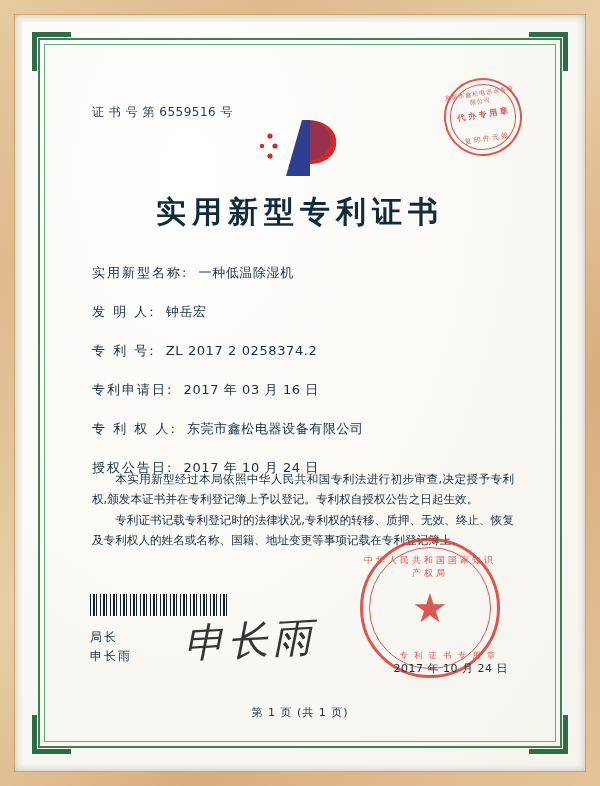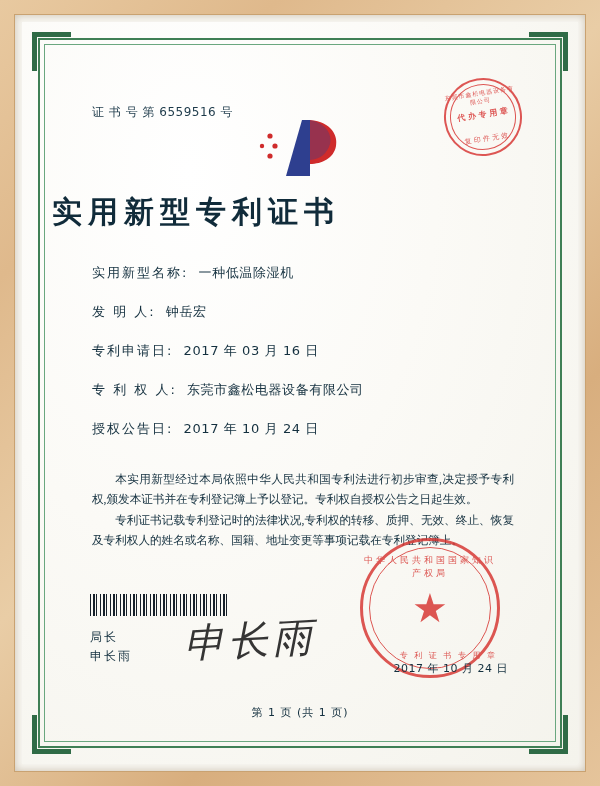--- a/index.html
+++ b/index.html
@@ -127,20 +127,21 @@
   .logo {
     position: absolute;
     left: 50%; top: 58px;
     transform: translateX(-50%);
     width: 120px; height: 72px;
   }
 
   .title {
     position: absolute;
     left: 0; right: 0; top: 140px;
+    text-align: center;
     font-size: 30px;
     font-weight: bold;
     letter-spacing: 6px;
     color: #102b3a;
     font-family: "DejaVu Sans", sans-serif;
   }
 
   .fields {
     position: absolute;
     left: 40px; right: 30px; top: 212px;
@@ -167,21 +168,20 @@
     position: absolute;
     left: 40px; right: 34px; top: 418px;
     font-size: 11.6px;
     line-height: 19.5px;
     text-align: justify;
     color: #14303f;
   }
   .body-text p {
     margin: 0 0 2px 0;
     text-indent: 2em;
-    font-family: Liberation Serif, serif;
   }
 
   
   .barcode {
     position: absolute;
     left: 38px; bottom: 118px;
     width: 140px; height: 22px;
     background: repeating-linear-gradient(90deg,
       #16202a 0px,#16202a 1px, transparent 1px, transparent 3px,
       #16202a 3px,#16202a 5px, transparent 5px, transparent 6px,
@@ -309,20 +309,24 @@
       <div class="fields">
         <div class="field">
           <span class="label">实用新型名称:</span>
           <span class="value">一种低温除湿机</span>
         </div>
         <div class="field">
           <span class="label">发 明 人:</span>
           <span class="value">钟岳宏</span>
         </div>
         <div class="field">
+          <span class="label">专 利 号:</span>
+          <span class="value">ZL 2017 2 0258374.2</span>
+        </div>
+        <div class="field">
           <span class="label">专利申请日:</span>
           <span class="value">2017 年 03 月 16 日</span>
         </div>
         <div class="field">
           <span class="label">专 利 权 人:</span>
           <span class="value">东莞市鑫松电器设备有限公司</span>
         </div>
         <div class="field">
           <span class="label">授权公告日:</span>
           <span class="value">2017 年 10 月 24 日</span>

